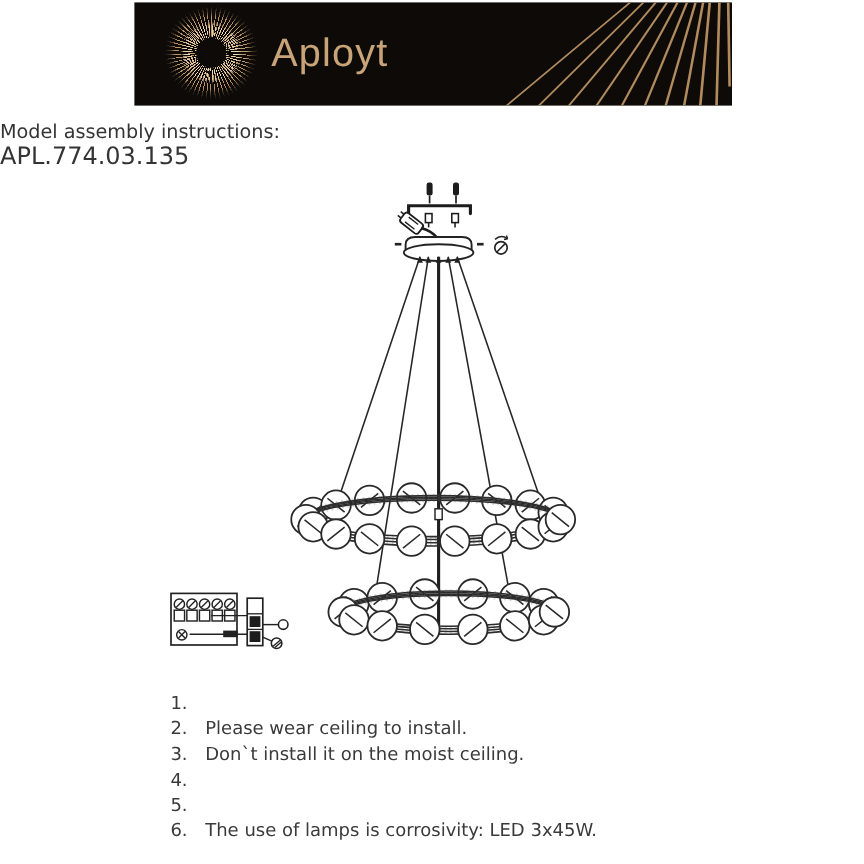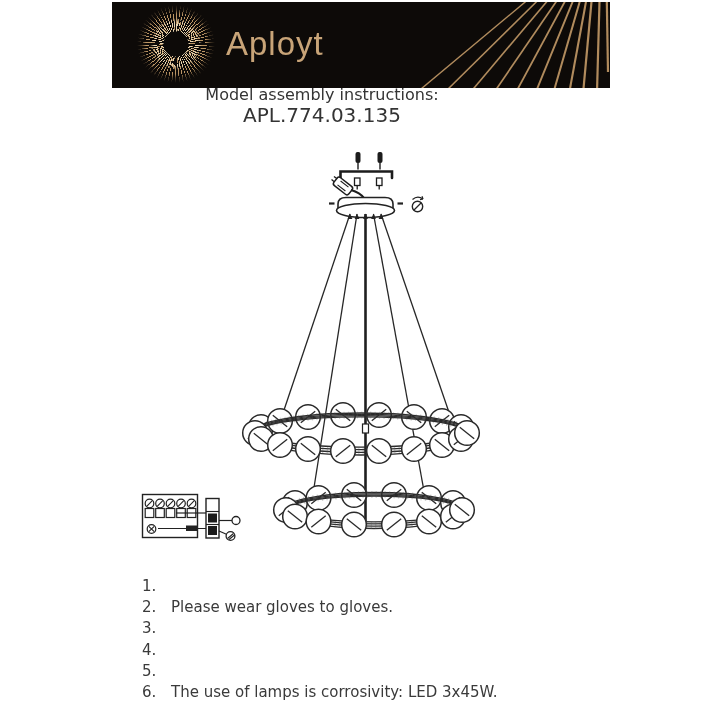--- a/index.html
+++ b/index.html
@@ -13,21 +13,21 @@
     -webkit-mask:radial-gradient(circle,transparent 0 13px,#000 14px 30px,rgba(0,0,0,.35) 34px,transparent 39px);
     mask:radial-gradient(circle,transparent 0 13px,#000 14px 30px,rgba(0,0,0,.35) 34px,transparent 39px);}
   .burst::after{content:"";position:absolute;inset:10px;border-radius:50%;
     background:repeating-conic-gradient(from 3deg,rgba(242,222,186,.95) 0deg 1.8deg,rgba(20,14,8,0) 1.8deg 6.4deg);
     -webkit-mask:radial-gradient(circle,transparent 0 12px,#000 13px 22px,transparent 26px);
     mask:radial-gradient(circle,transparent 0 12px,#000 13px 22px,transparent 26px);}
   .brand{position:absolute;left:114px;top:23px;font-family:"Liberation Sans",sans-serif;
          font-size:33px;font-weight:400;letter-spacing:1px;color:#c8a478;}
   .rays{position:absolute;right:0;top:0;}
   
-  .hdr{position:absolute;left:0;top:85px;width:644px;text-align:center;color:#343434;}
+  .hdr{position:absolute;left:0;top:100px;width:644px;text-align:left;color:#343434;}
   .hdr .t1{font-size:16px;line-height:20px;}
   .hdr .t2{font-size:20px;line-height:20px;}
   
   .drawing{position:absolute;left:0;top:0;width:720px;height:720px;pointer-events:none;}
   
   .instr{position:absolute;left:142px;top:576px;width:470px;font-size:15px;color:#3a3a3a;}
   .instr .row{display:flex;line-height:21.2px;}
   .instr .num{flex:0 0 29px;}
 </style>
 </head>
@@ -212,24 +212,25 @@
       <line x1="229" y1="539.5" x2="234.5" y2="535" stroke="#222" stroke-width="1.1"></line>
     </g>
   </svg>
 
   <div class="instr">
     <div class="row">
       <span class="num">1.</span>
     </div>
     <div class="row">
       <span class="num">2.</span>
-      <span>Please wear gloves to gloves.</span>
+      <span>Please wear ceiling to install.</span>
     </div>
     <div class="row">
       <span class="num">3.</span>
+      <span>Don`t install it on the moist ceiling.</span>
     </div>
     <div class="row">
       <span class="num">4.</span>
     </div>
     <div class="row">
       <span class="num">5.</span>
     </div>
     <div class="row">
       <span class="num">6.</span>
       <span>The use of lamps is corrosivity: LED 3x45W.</span>

